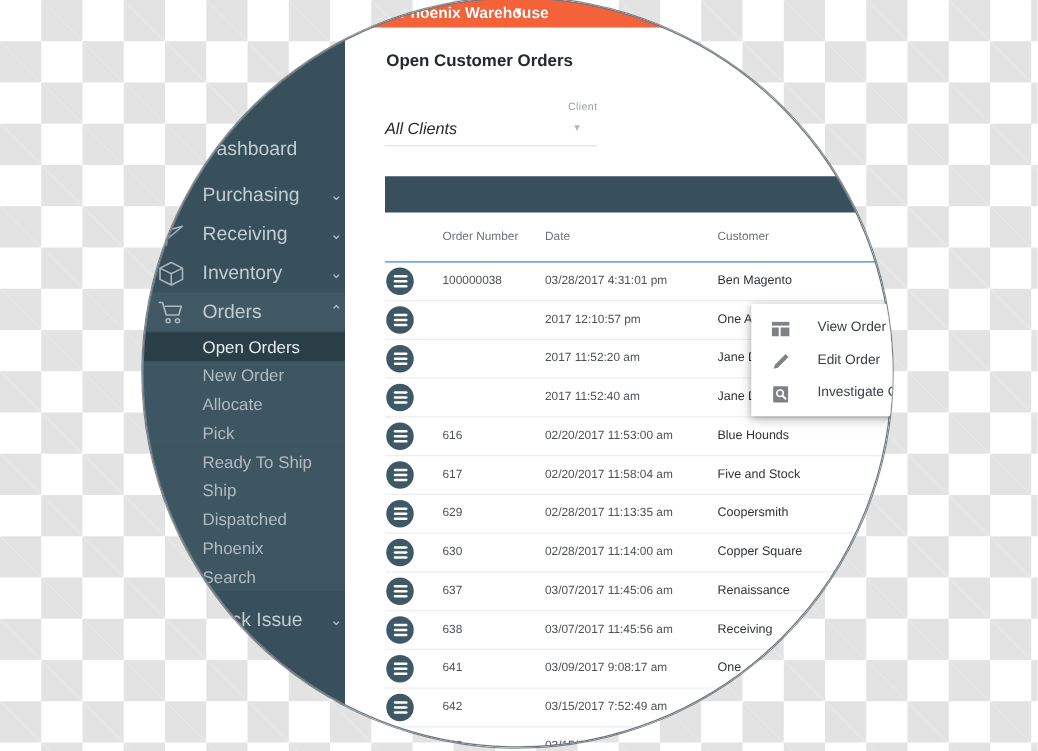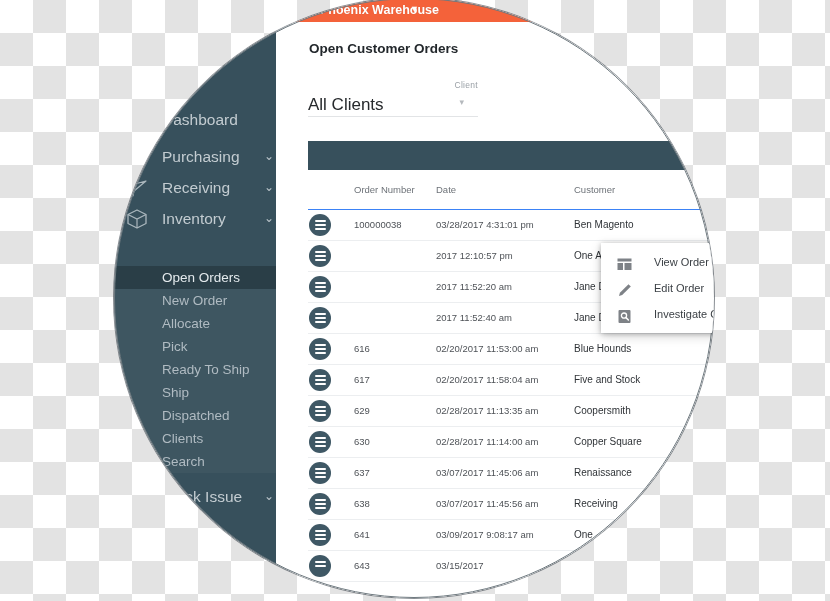--- a/index.html
+++ b/index.html
@@ -145,22 +145,23 @@
     width: 170px;
   }
   #client-field .flabel {
     font-size: 8.5px;
     color: #9aa0a6;
     letter-spacing: .3px;
     text-align: right;
   }
   #client-field .fvalue {
     margin-top: 5px;
-    font-size: 17px;
+    font-size: 13px;
     color: #26292c;
+    font-style: italic;
   }
   #client-field .fcaret {
     position: absolute;
     right: 14px; top: 17px;
     font-size: 9px;
     color: #b5b9bd;
   }
   #client-field .funder {
     position: absolute;
     left: 0; top: 36px;
@@ -316,20 +317,31 @@
         <span class="nicon">
           <svg viewBox="0 0 22 22" width="22" height="22">
               <path d="M11 2 L20 6.5 L20 15.5 L11 20 L2 15.5 L2 6.5 Z" fill="none" stroke="#c8d1d6" stroke-width="1.3" stroke-linejoin="round"></path>
               <path d="M2 6.5 L11 11 L20 6.5 M11 11 L11 20" fill="none" stroke="#c8d1d6" stroke-width="1.2"></path>
             </svg>
         </span>
         <span class="lbl">Inventory</span>
         <span class="chev">⌄</span>
       </div>
 
+      <div class="navitem active-group" style="top:234px">
+        <span class="nicon">
+          <svg viewBox="0 0 22 22" width="22" height="22">
+              <path d="M1 3h3l3 10h10l2-7H6" fill="none" stroke="#c8d1d6" stroke-width="1.3" stroke-linejoin="round"></path>
+              <circle cx="8.5" cy="17.5" r="1.6" fill="none" stroke="#c8d1d6" stroke-width="1.2"></circle>
+              <circle cx="16" cy="17.5" r="1.6" fill="none" stroke="#c8d1d6" stroke-width="1.2"></circle>
+            </svg>
+        </span>
+        <span class="lbl">Orders</span>
+        <span class="chev">⌃</span>
+      </div>
 
       <div class="subitem" style="top:289px">
         <span class="lbl">New Order</span>
       </div>
       <div class="subitem selected" style="top:266px">
         <span class="lbl">Open Orders</span>
       </div>
       <div class="subitem" style="top:312px">
         <span class="lbl">Allocate</span>
       </div>
@@ -339,21 +351,21 @@
       <div class="subitem" style="top:358px">
         <span class="lbl">Ready To Ship</span>
       </div>
       <div class="subitem" style="top:381px">
         <span class="lbl">Ship</span>
       </div>
       <div class="subitem" style="top:404px">
         <span class="lbl">Dispatched</span>
       </div>
       <div class="subitem" style="top:427px">
-        <span class="lbl">Clients</span>
+        <span class="lbl">Phoenix</span>
       </div>
       <div class="subitem" style="top:450px">
         <span class="lbl">Search</span>
       </div>
 
       <div class="navitem" style="top:481px">
         <span class="lbl">Stock Issue</span>
         <span class="chev">⌄</span>
       </div>
       <div class="navitem" style="top:545px">
@@ -488,20 +500,30 @@
         </div>
         <div class="row">
           <span class="ricon">
               <i class="l1"></i>
               <i class="l2"></i>
               <i class="l3"></i>
             </span>
           <span class="cell c-order">641</span>
           <span class="cell c-date">03/09/2017 9:08:17 am</span>
           <span class="cell c-cust cust">One</span>
+        </div>
+        <div class="row">
+          <span class="ricon">
+              <i class="l1"></i>
+              <i class="l2"></i>
+              <i class="l3"></i>
+            </span>
+          <span class="cell c-order">642</span>
+          <span class="cell c-date">03/15/2017 7:52:49 am</span>
+          <span class="cell c-cust cust"></span>
         </div>
         <div class="row">
           <span class="ricon">
               <i class="l1"></i>
               <i class="l2"></i>
             </span>
           <span class="cell c-order">643</span>
           <span class="cell c-date">03/15/2017</span>
           <span class="cell c-cust cust"></span>
         </div>

